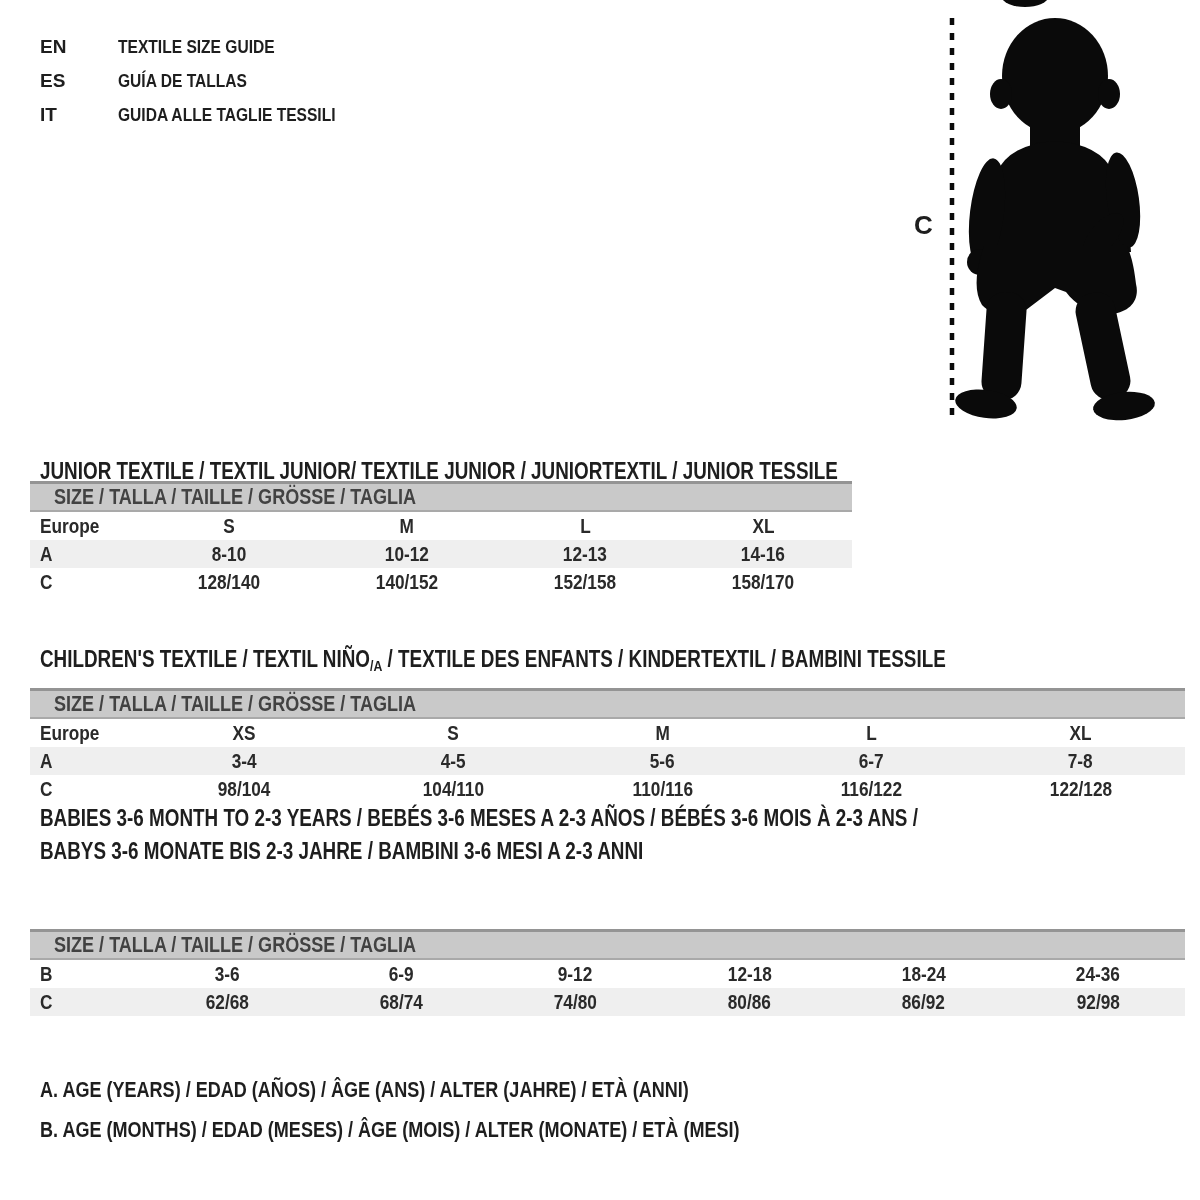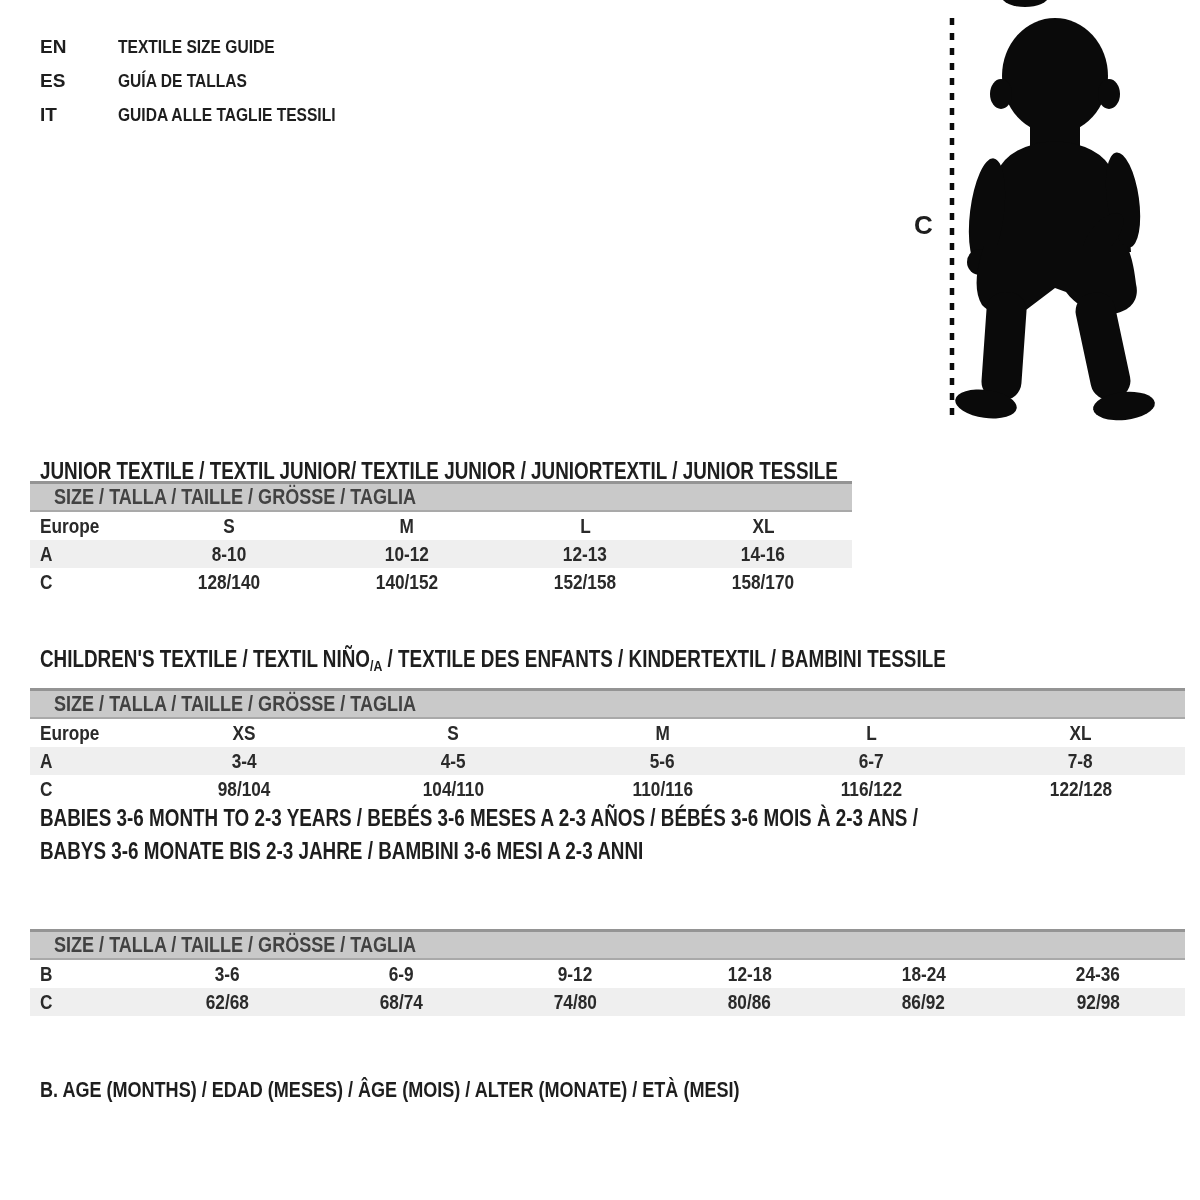--- a/index.html
+++ b/index.html
@@ -182,14 +182,15 @@
       <div class="tcell"><span class="condc">62/68</span></div>
       <div class="tcell"><span class="condc">68/74</span></div>
       <div class="tcell"><span class="condc">74/80</span></div>
       <div class="tcell"><span class="condc">80/86</span></div>
       <div class="tcell"><span class="condc">86/92</span></div>
       <div class="tcell"><span class="condc">92/98</span></div>
     </div>
   </div>
 
 <div class="abs legend">
+  <div><span class="cond">A. AGE (YEARS) / EDAD (AÑOS) / ÂGE (ANS) / ALTER (JAHRE) / ETÀ (ANNI)</span></div>
   <div><span class="cond">B. AGE (MONTHS) / EDAD (MESES) / ÂGE (MOIS) / ALTER (MONATE) / ETÀ (MESI)</span></div>
 </div>
 
 </body></html>

